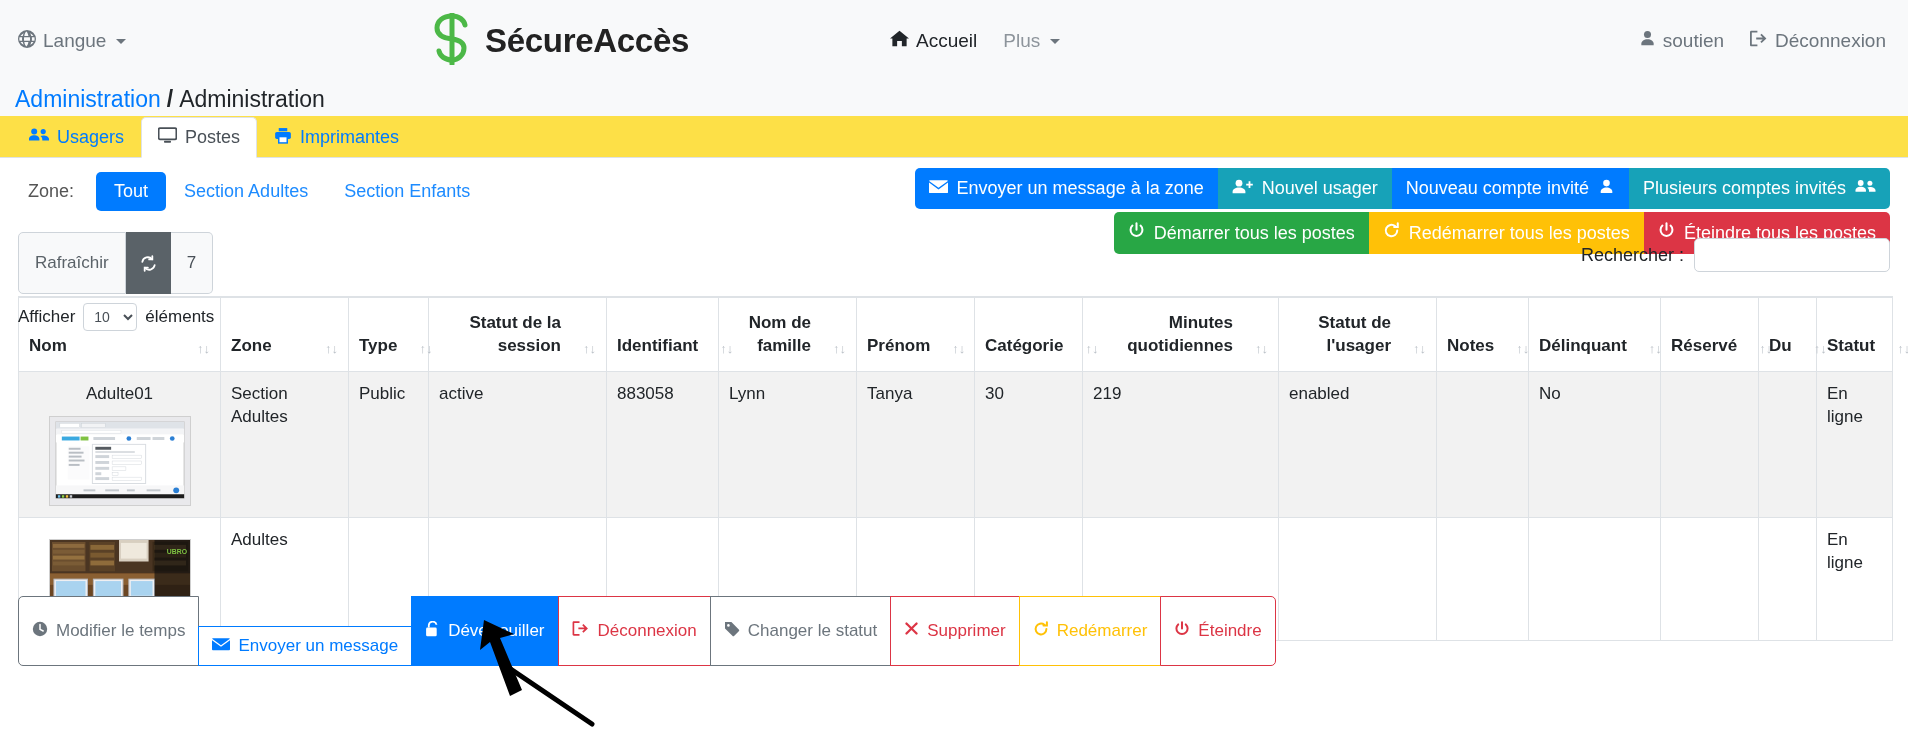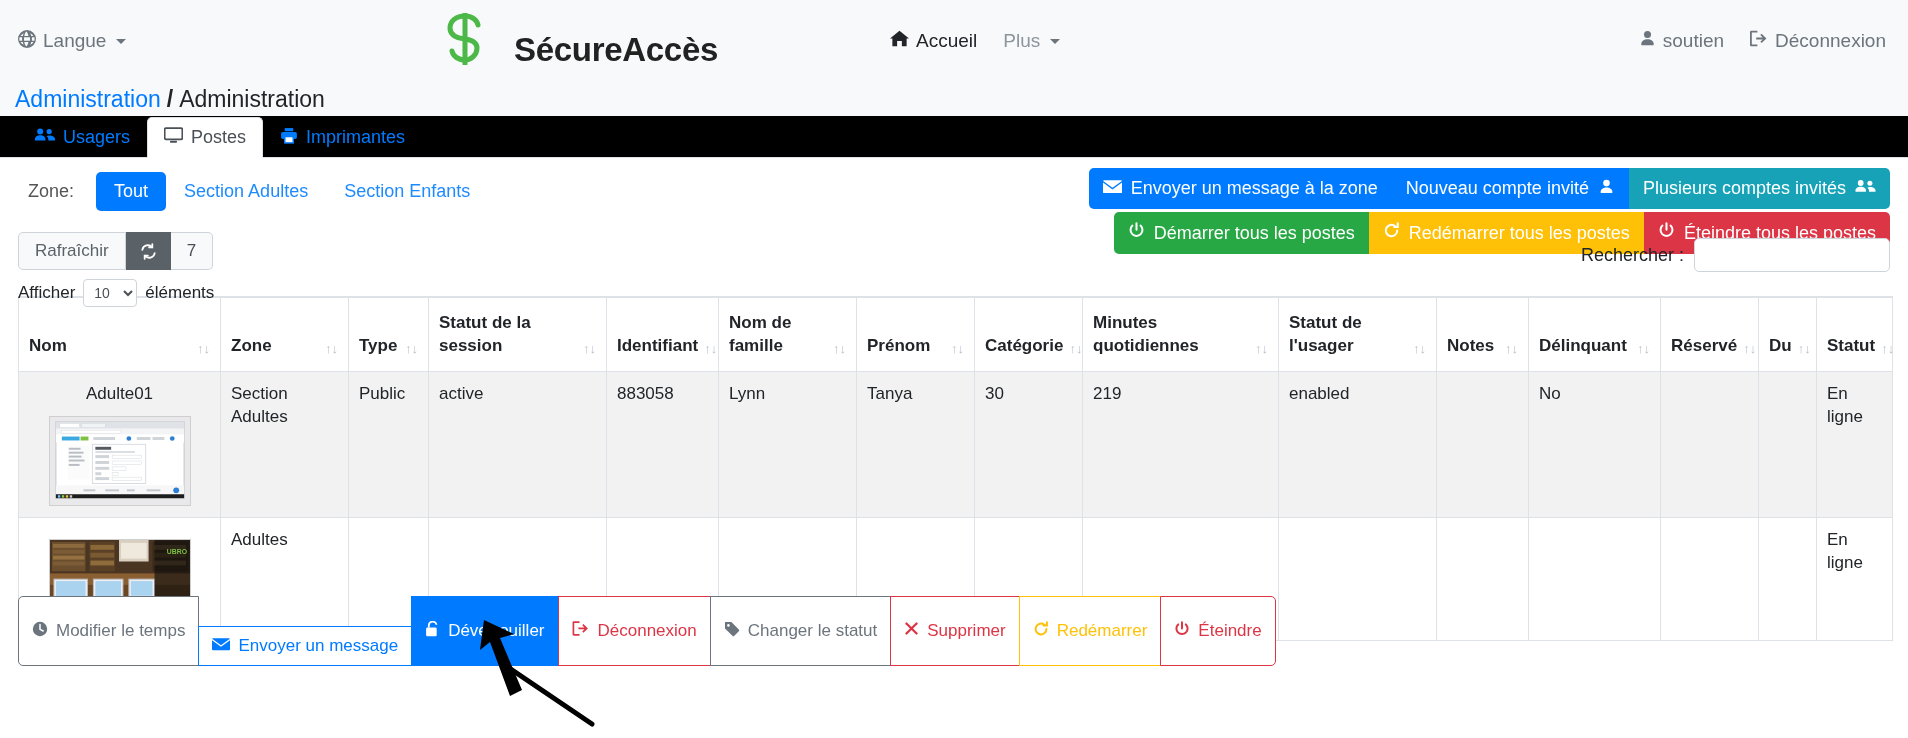--- a/index.html
+++ b/index.html
@@ -25,23 +25,23 @@
     color: #6c757d; font-size: 19px; cursor: pointer;
   }
   .caret {
     width: 0; height: 0;
     border-left: 5px solid transparent;
     border-right: 5px solid transparent;
     border-top: 5px solid #6c757d;
     display: inline-block; margin-left: 3px;
   }
   .brand {
-    position: absolute; left: 446px; top: 50%;
+    position: absolute; left: 433px; top: 50%;
     transform: translateY(-50%);
-    display: flex; align-items: flex-end; gap: 30px;
+    display: flex; align-items: center; gap: 14px;
   }
   .brand-name { font-size: 33px; font-weight: 700; color: #222; letter-spacing: -.3px;}
   .mainnav {
     position: absolute; left: 890px; top: 50%;
     transform: translateY(-50%);
     display: flex; align-items: center; gap: 26px;
     font-size: 19px;
   }
   .mainnav .item { display: flex; align-items: center; gap: 7px; cursor: pointer; }
   .nav-accueil { color: #212529; }
@@ -59,22 +59,22 @@
     padding: 0 15px; font-size: 23px;
     display: flex; align-items: center; gap: 6px;
   }
   .breadcrumb a { color: #007bff; text-decoration: none; cursor: pointer; }
   .breadcrumb .sep { color: #212529; font-weight: 700;}
   .breadcrumb .cur { color: #212529; }
   
   .tabs {
     display: flex; align-items: flex-end;
     border-bottom: 1px solid #dee2e6;
-    padding-left: 18px; height: 42px;
-    background: #000000;
+    padding-left: 12px; height: 42px;
+    background: #fde047;
   }
   .tab {
     display: flex; align-items: center; gap: 8px;
     font-size: 18px; color: #007bff;
     padding: 8px 16px; cursor: pointer;
     border: 1px solid transparent;
     border-radius: 5px 5px 0 0;
     margin-bottom: -1px; height: 41px;
   }
   .tab.active {
@@ -112,21 +112,21 @@
   .bg-red     { background: #dc3545; }
   .power-row {
     position: absolute; right: 18px; top: 54px;
     display: flex;
   }
   
   .ctrl-row { position: relative; padding: 22px 18px 0 18px; height: 86px;}
   .refresh-group { display: inline-flex; }
   .rf-btn {
     background: #f8f9fa; border: 1px solid #ced4da;
-    font-size: 17px; color: #5a6268; padding: 8px 16px;
+    font-size: 17px; color: #5a6268; padding: 20px 16px;
     cursor: pointer; font-family: inherit;
     border-radius: 5px 0 0 5px;
   }
   .rf-icon {
     background: #5a6268; border: 1px solid #5a6268; color: #fff;
     padding: 8px 13px; font-size: 17px; cursor: pointer;
     display: flex; align-items: center;
   }
   .rf-count {
     background: #f8f9fa; border: 1px solid #ced4da; border-left: none;
@@ -160,21 +160,21 @@
     border: 1px solid #dee2e6; border-top: 2px solid #dee2e6;
     vertical-align: bottom; text-align: left;
     padding: 14px 10px 13px 10px;
     font-size: 17px; font-weight: 700; color: #212529;
     position: relative; line-height: 1.35;
   }
   th .sort {
     color: #b9bfc6; font-size: 13px; font-weight: 400;
     margin-left: 6px; white-space: nowrap;
   }
-  th .th-inner { display: flex; align-items: flex-end; justify-content: space-between; gap: 0;}
+  th .th-inner { display: flex; align-items: flex-end; justify-content: space-between; gap: 16px; text-align: right;}
   td {
     border: 1px solid #dee2e6; vertical-align: top;
     padding: 11px 10px; font-size: 17px; color: #212529;
     line-height: 1.35;
   }
   tr.row-odd td { background: #f2f2f2; }
   tr.row-even td { background: #fff; }
   td.name-cell { text-align: center; }
   .thumb {
     width: 142px; height: 90px; margin: 10px auto 0 auto;
@@ -312,20 +312,30 @@
 
   <div class="action-bar">
     <button class="abtn bg-primary">
       <span>
         <svg width="19" height="14" viewBox="0 0 20 14" fill="#fff">
             <path d="M1 0h18a1 1 0 0 1 .9.6L10 7.8.1.6A1 1 0 0 1 1 0z"></path>
             <path d="M20 2.3v10.1a1 1 0 0 1-1 1H1a1 1 0 0 1-1-1V2.3l10 7.2 10-7.2z"></path>
           </svg>
       </span>
       <span>Envoyer un message à la zone</span>
+    </button>
+    <button class="abtn bg-teal">
+      <span>
+        <svg width="21" height="15" viewBox="0 0 21 15" fill="#fff">
+            <circle cx="7" cy="4.2" r="3.4"></circle>
+            <path d="M7 8.6C3.4 8.6.6 10.4.6 12.7v1.6h12.8v-1.6c0-2.3-2.8-4.1-6.4-4.1z"></path>
+            <path d="M16.6 2.3h1.8v2.4h2.4v1.8h-2.4v2.4h-1.8V6.5h-2.4V4.7h2.4z"></path>
+          </svg>
+      </span>
+      <span>Nouvel usager</span>
     </button>
     <button class="abtn bg-primary">
       <span>Nouveau compte invité</span>
       <span>
         <svg width="17" height="15" viewBox="0 0 16 15" fill="#fff">
             <circle cx="8" cy="4.1" r="3.3"></circle>
             <path d="M8 8.4c-3.2 0-5.8 1.8-5.8 4.1v1.5h11.6v-1.5c0-2.3-2.6-4.1-5.8-4.1z"></path>
           </svg>
       </span>
     </button>

